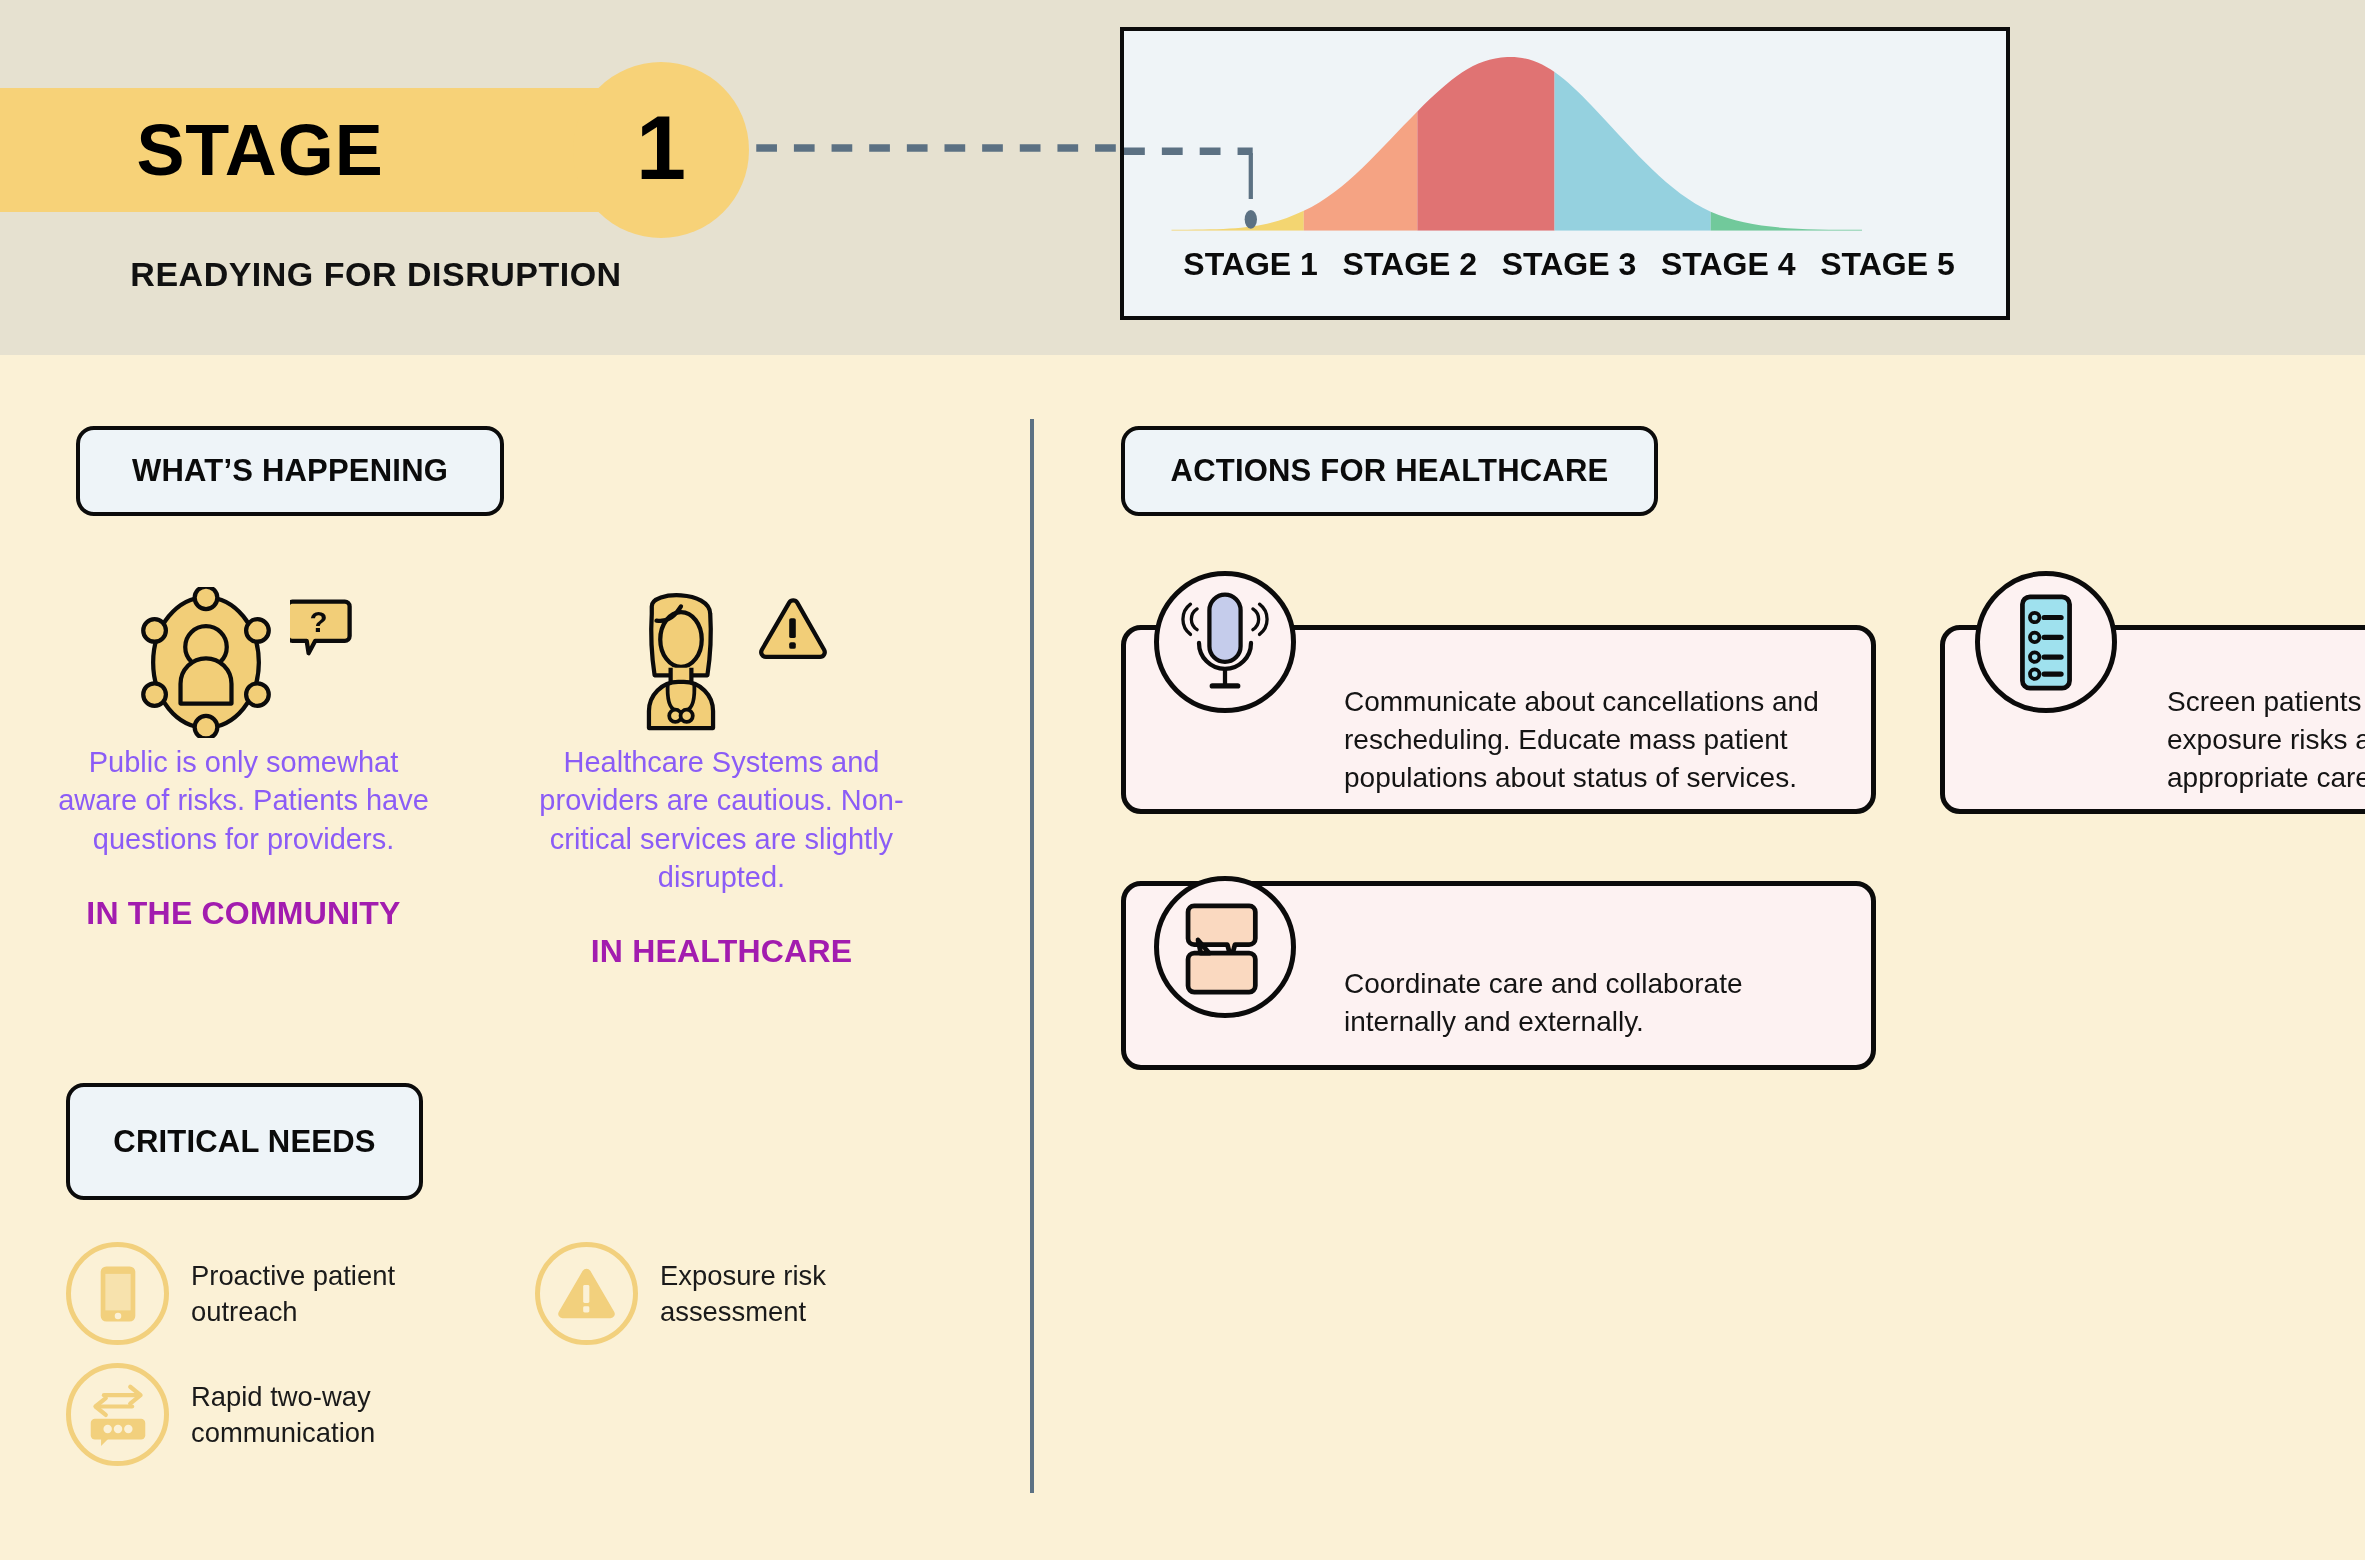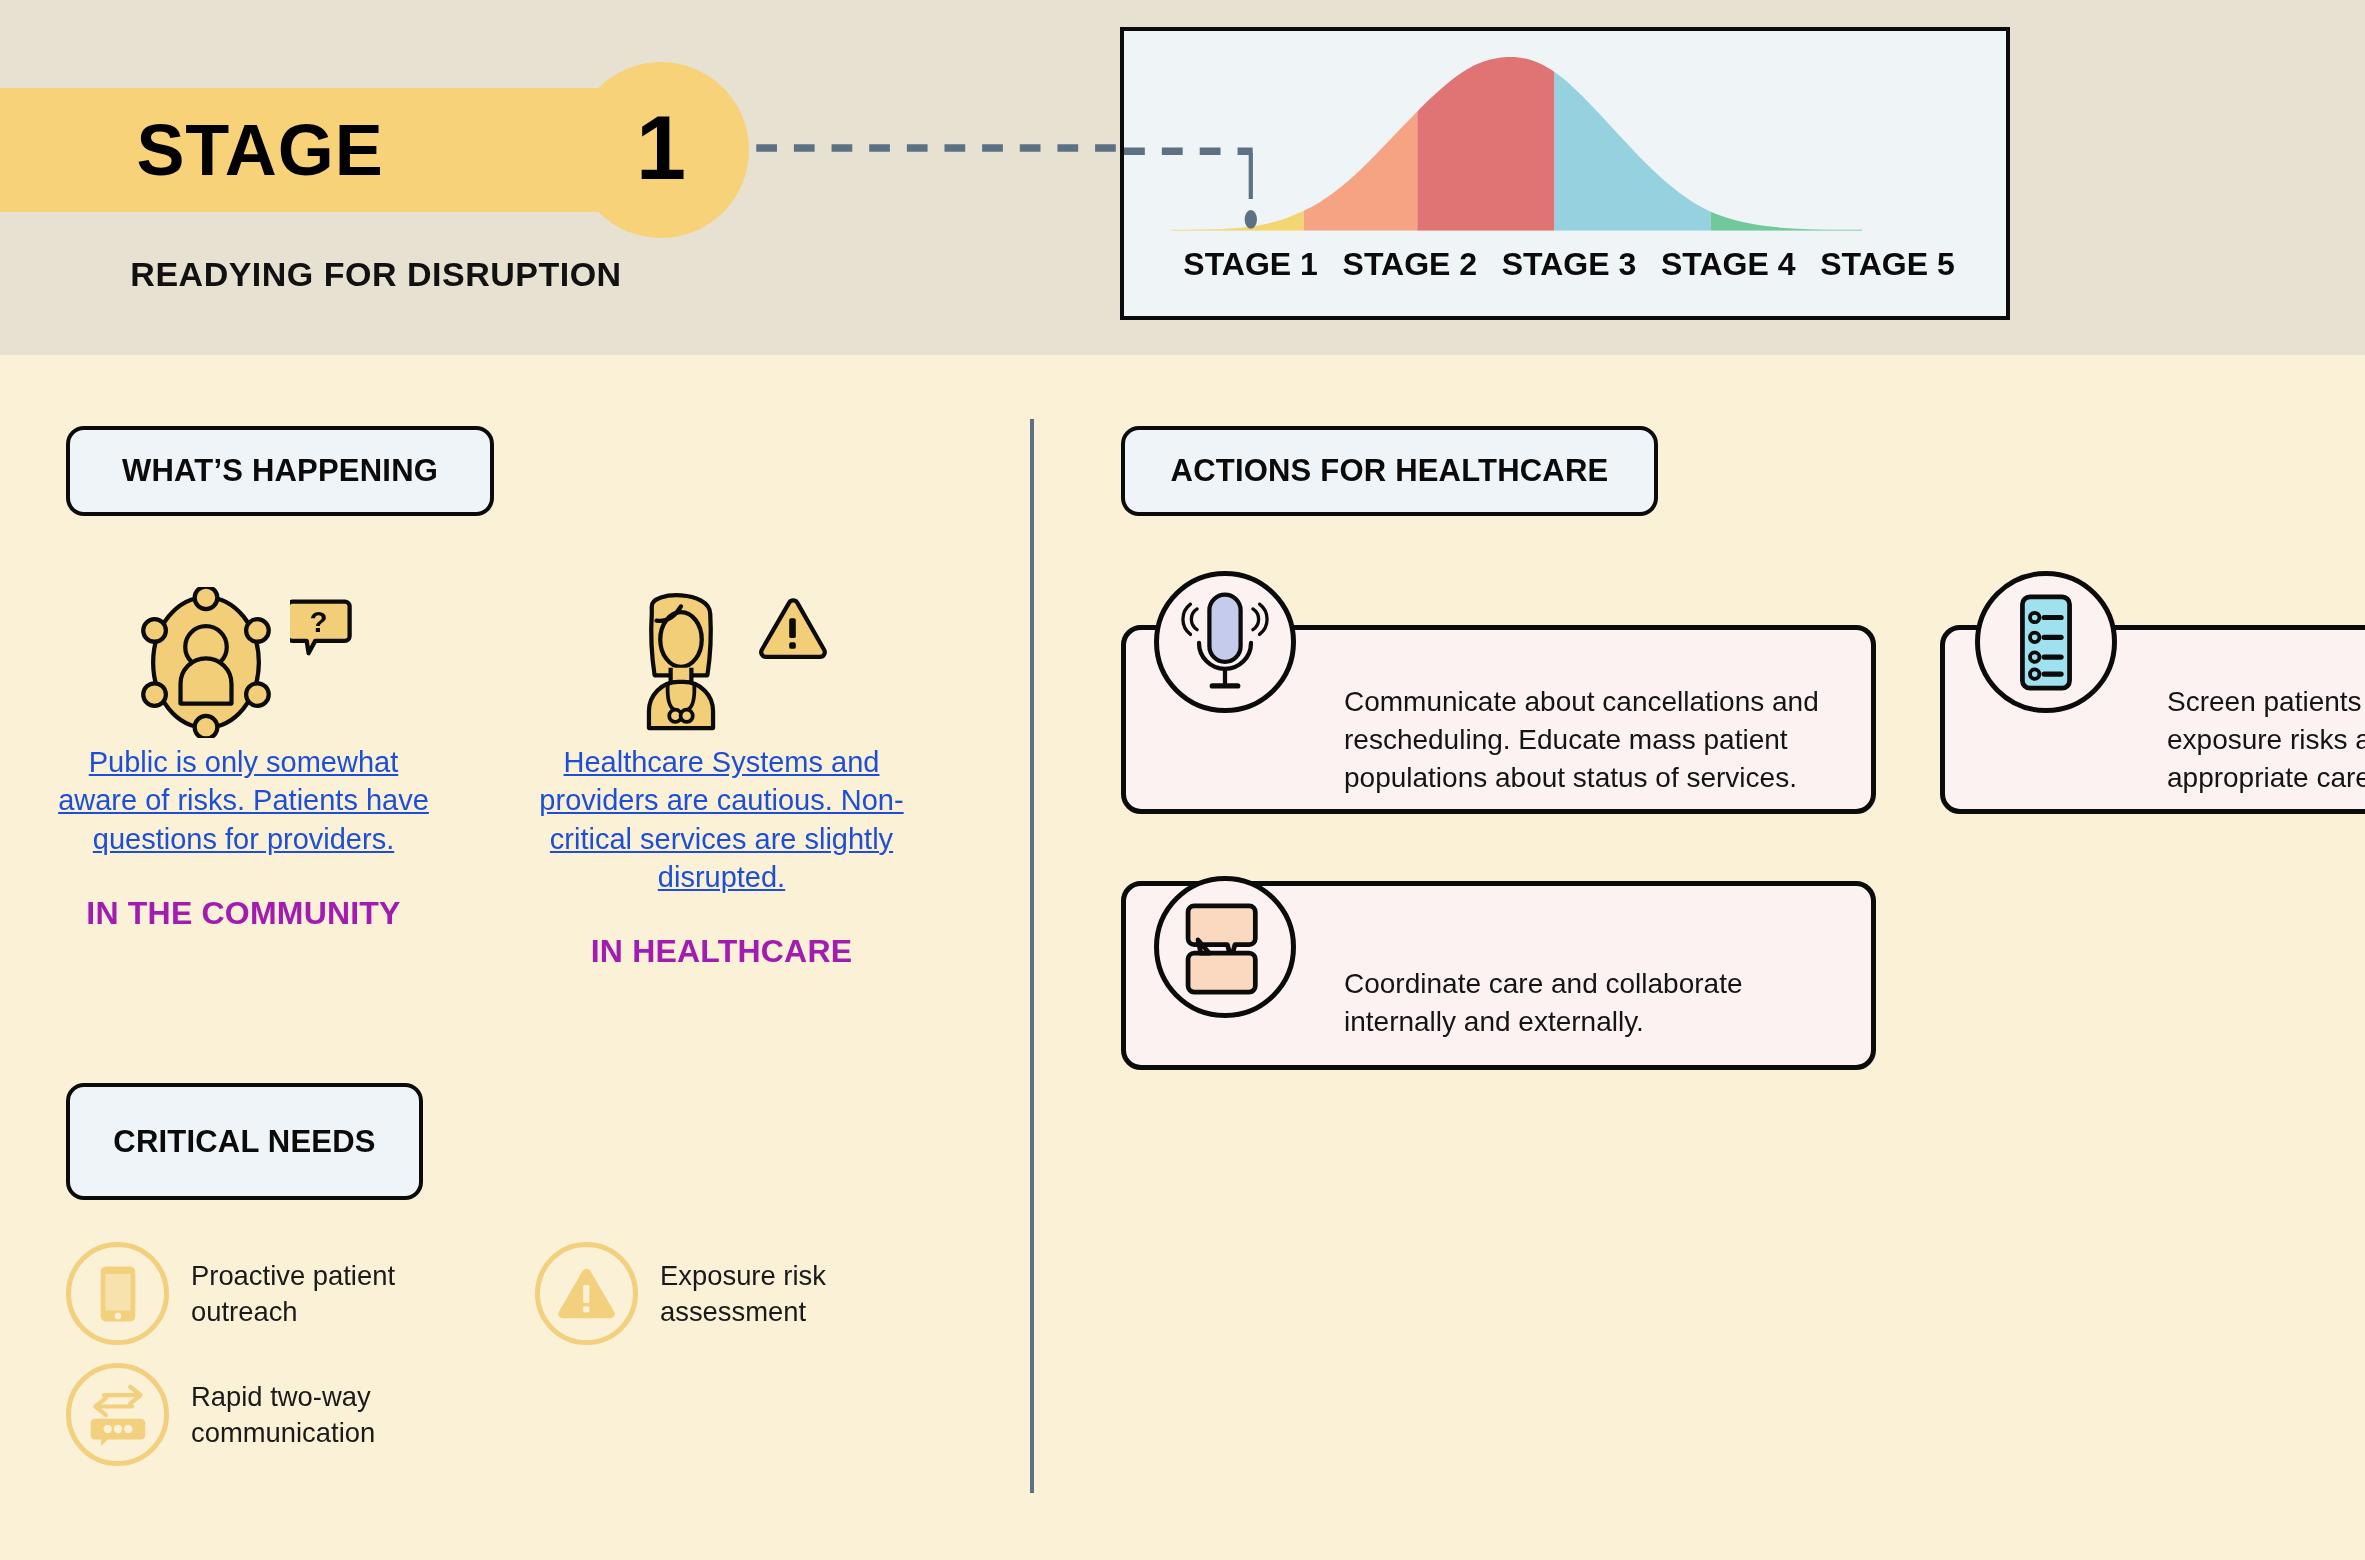--- a/index.html
+++ b/index.html
@@ -62,38 +62,38 @@
   }
 
   
   .pill{
     position:absolute;background:#EEF4F8;border:4.7px solid #0B0B0B;
     border-radius:18px;display:flex;align-items:center;justify-content:center;
     box-sizing:border-box;
   }
   .pill span{font-size:31px;font-weight:700;color:#0B0B0B;letter-spacing:0.2px;}
 
-  #pill-whats-happening{left:66px;top:426px;width:428px;height:90px;}
+  #pill-whats-happening{left:76px;top:426px;width:428px;height:90px;}
   #pill-critical-needs{left:66px;top:1083px;width:357px;height:117px;}
   #pill-actions{left:1121px;top:426px;width:537px;height:90px;}
 
   
   #divider{
     position:absolute;left:1030px;top:419px;width:4.3px;height:1074px;
     background:#5C7183;
   }
 
   
   .wh-col{position:absolute;width:473px;text-align:center;}
   #wh-col-0{left:7px;top:582px;}
   #wh-col-1{left:485px;top:582px;}
   .wh-icon-wrap{height:161px;display:flex;align-items:center;justify-content:center;}
   .wh-desc{
-    font-size:29px;line-height:1.32;color:#1d4ed8;margin:0 auto;
-    width:374px;font-weight:400;text-decoration:underline;
+    font-size:29px;line-height:1.32;color:#8b5cf6;margin:0 auto;
+    width:374px;font-weight:400;
   }
   .wh-label{
     margin-top:37px;font-size:32px;font-weight:700;color:#a21caf;letter-spacing:0.2px;
   }
 
   
   .cn-item{position:absolute;display:flex;align-items:center;}
   .cn-circle{
     width:103px;height:103px;border-radius:50%;
     border:5.2px solid #F2D07D;box-sizing:border-box;

